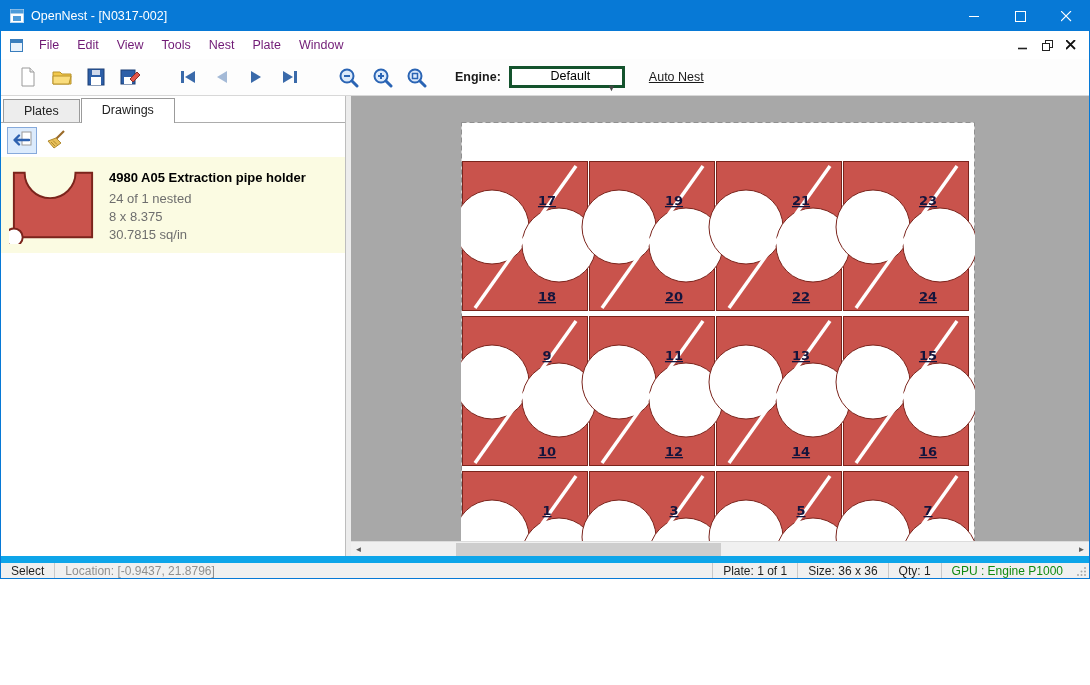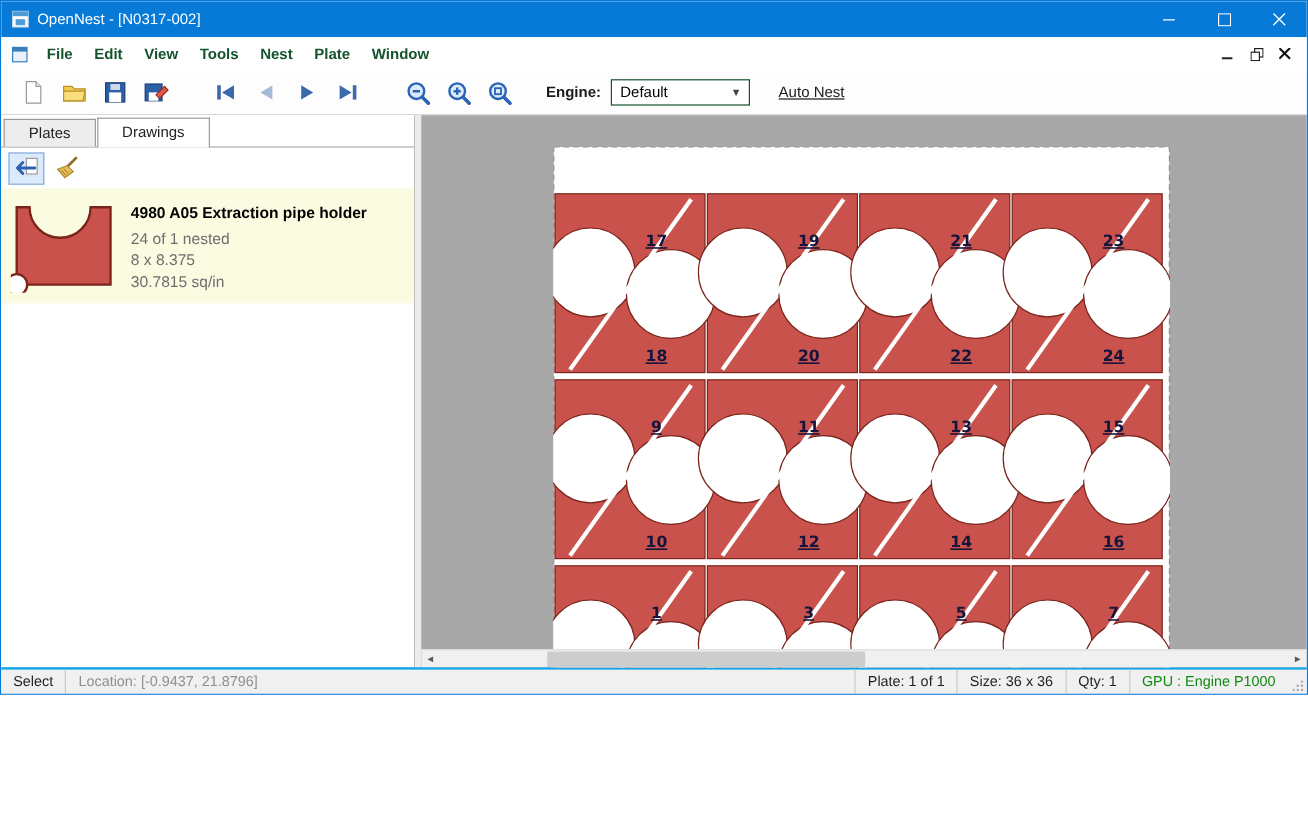--- a/index.html
+++ b/index.html
@@ -9,30 +9,30 @@
   
   .titlebar { height:30px; background:#0779d6; display:flex; align-items:center; color:#fff; flex:0 0 30px; }
   .app-icon { margin:0 6px 0 8px; display:flex; }
   .titlebar .title { font-size:12.5px; flex:1; }
   .tb-btns { display:flex; height:30px; }
   .tb-btn { width:46px; height:30px; display:flex; align-items:center; justify-content:center; cursor:default; }
 
   
   .menubar { height:28px; background:#fff; display:flex; align-items:center; flex:0 0 28px; }
   .mdi-doc-icon { margin:0 6px 0 8px; display:flex; }
-  .menu-item { font-size:12.5px; color:#14532d; padding:5px 9px; cursor:default;font-weight:bold; }
+  .menu-item { font-size:12.5px; color:#701a75; padding:5px 9px; cursor:default; }
   .mdi-controls { margin-left:auto; display:flex; align-items:center; padding-right:6px; }
   .mdi-btn { width:24px; height:22px; display:flex; align-items:center; justify-content:center; }
 
   
   .toolbar { height:37px; background:#fdfdfd; border-bottom:1px solid #d8d8d8; display:flex; align-items:center; flex:0 0 37px; padding-left:10px; }
   .tbtn { width:30px; height:30px; display:flex; align-items:center; justify-content:center; margin:0 2px; border:1px solid transparent; }
   .tgap { width:24px; }
   .engine-label { font-size:12.5px; font-weight:bold; color:#1a1a1a; margin:0 8px 0 22px; }
-  .engine-combo { width:116px; height:22px; border:1px solid #14532d; background:#fff; display:flex; align-items:center; font-size:12.5px; padding-left:7px; }
+  .engine-combo { width:116px; height:22px; border:3px solid #14532d; background:#fff; display:flex; align-items:center; font-size:12.5px; padding-left:7px;flex-direction:column; }
   .engine-combo .arrow { margin-left:auto; padding-right:6px; font-size:9px; color:#444; }
   .autonest { font-size:12.5px; color:#1a1a1a; margin-left:18px; padding:4px 6px;text-decoration:underline; }
 
   
   .main { flex:1; display:flex; min-height:0; }
   .sidebar { width:345px; background:#fff; border-right:1px solid #bdbdbd; display:flex; flex-direction:column; }
   .splitter { width:5px; background:#ececec; }
   .tabs-row { height:27px; display:flex; align-items:flex-end; border-bottom:1px solid #acacac; padding-left:2px; }
   .tab { border:1px solid #9b9b9b; border-bottom:none; background:#ededed; font-size:12.5px; color:#222; padding:4px 20px 4px 20px; margin-right:1px; }
   .tab.active { background:#fff; margin-bottom:-1px; padding-bottom:6px; }
@@ -47,21 +47,21 @@
 
   .canvas { flex:1; background:#a8a8a8; position:relative; overflow:hidden; }
   .plate-svg { position:absolute; left:110px; top:26px; }
 
   .hscroll { position:absolute; left:0; right:0; bottom:0; height:15px; background:#f0f0f0; border-top:1px solid #dcdcdc; }
   .hs-arrow { position:absolute; top:0; width:15px; height:14px; color:#5a5a5a; font-size:8px; display:flex; align-items:center; justify-content:center; }
   .hs-arrow.left { left:0; } .hs-arrow.right { right:0; }
   .hs-thumb { position:absolute; left:105px; top:1px; width:265px; height:13px; background:#cdcdcd; }
 
   
-  .statusbar { height:22px; background:#f0f0f0; border-top:2px solid #0ea5e9; display:flex; align-items:center; font-size:12px; color:#1f1f1f; flex:0 0 22px; }
+  .statusbar { height:22px; background:#f0f0f0; border-top:7px solid #0ea5e9; display:flex; align-items:center; font-size:12px; color:#1f1f1f; flex:0 0 22px; }
   .sb-cell { padding:0 10px; height:100%; display:flex; align-items:center; }
   .sb-sep { width:1px; height:100%; background:#c9c9c9; }
   .sb-loc { color:#8f8f8f; }
   .sb-spacer { flex:1; }
   .sb-grip { width:16px; height:100%; display:flex; align-items:flex-end; justify-content:flex-end; padding:2px; }
 </style>
 </head>
 <body>
 
 <div class="window">

